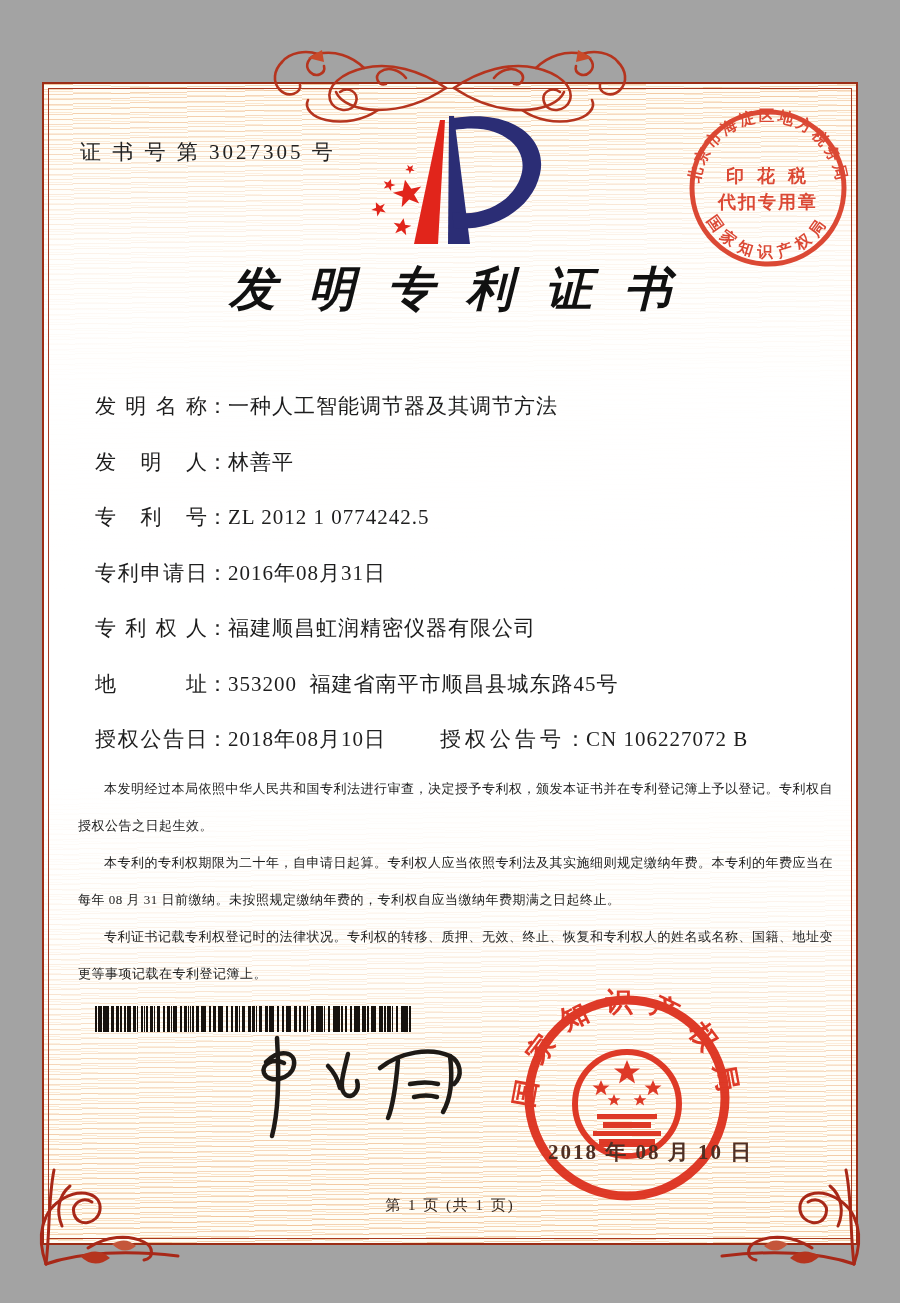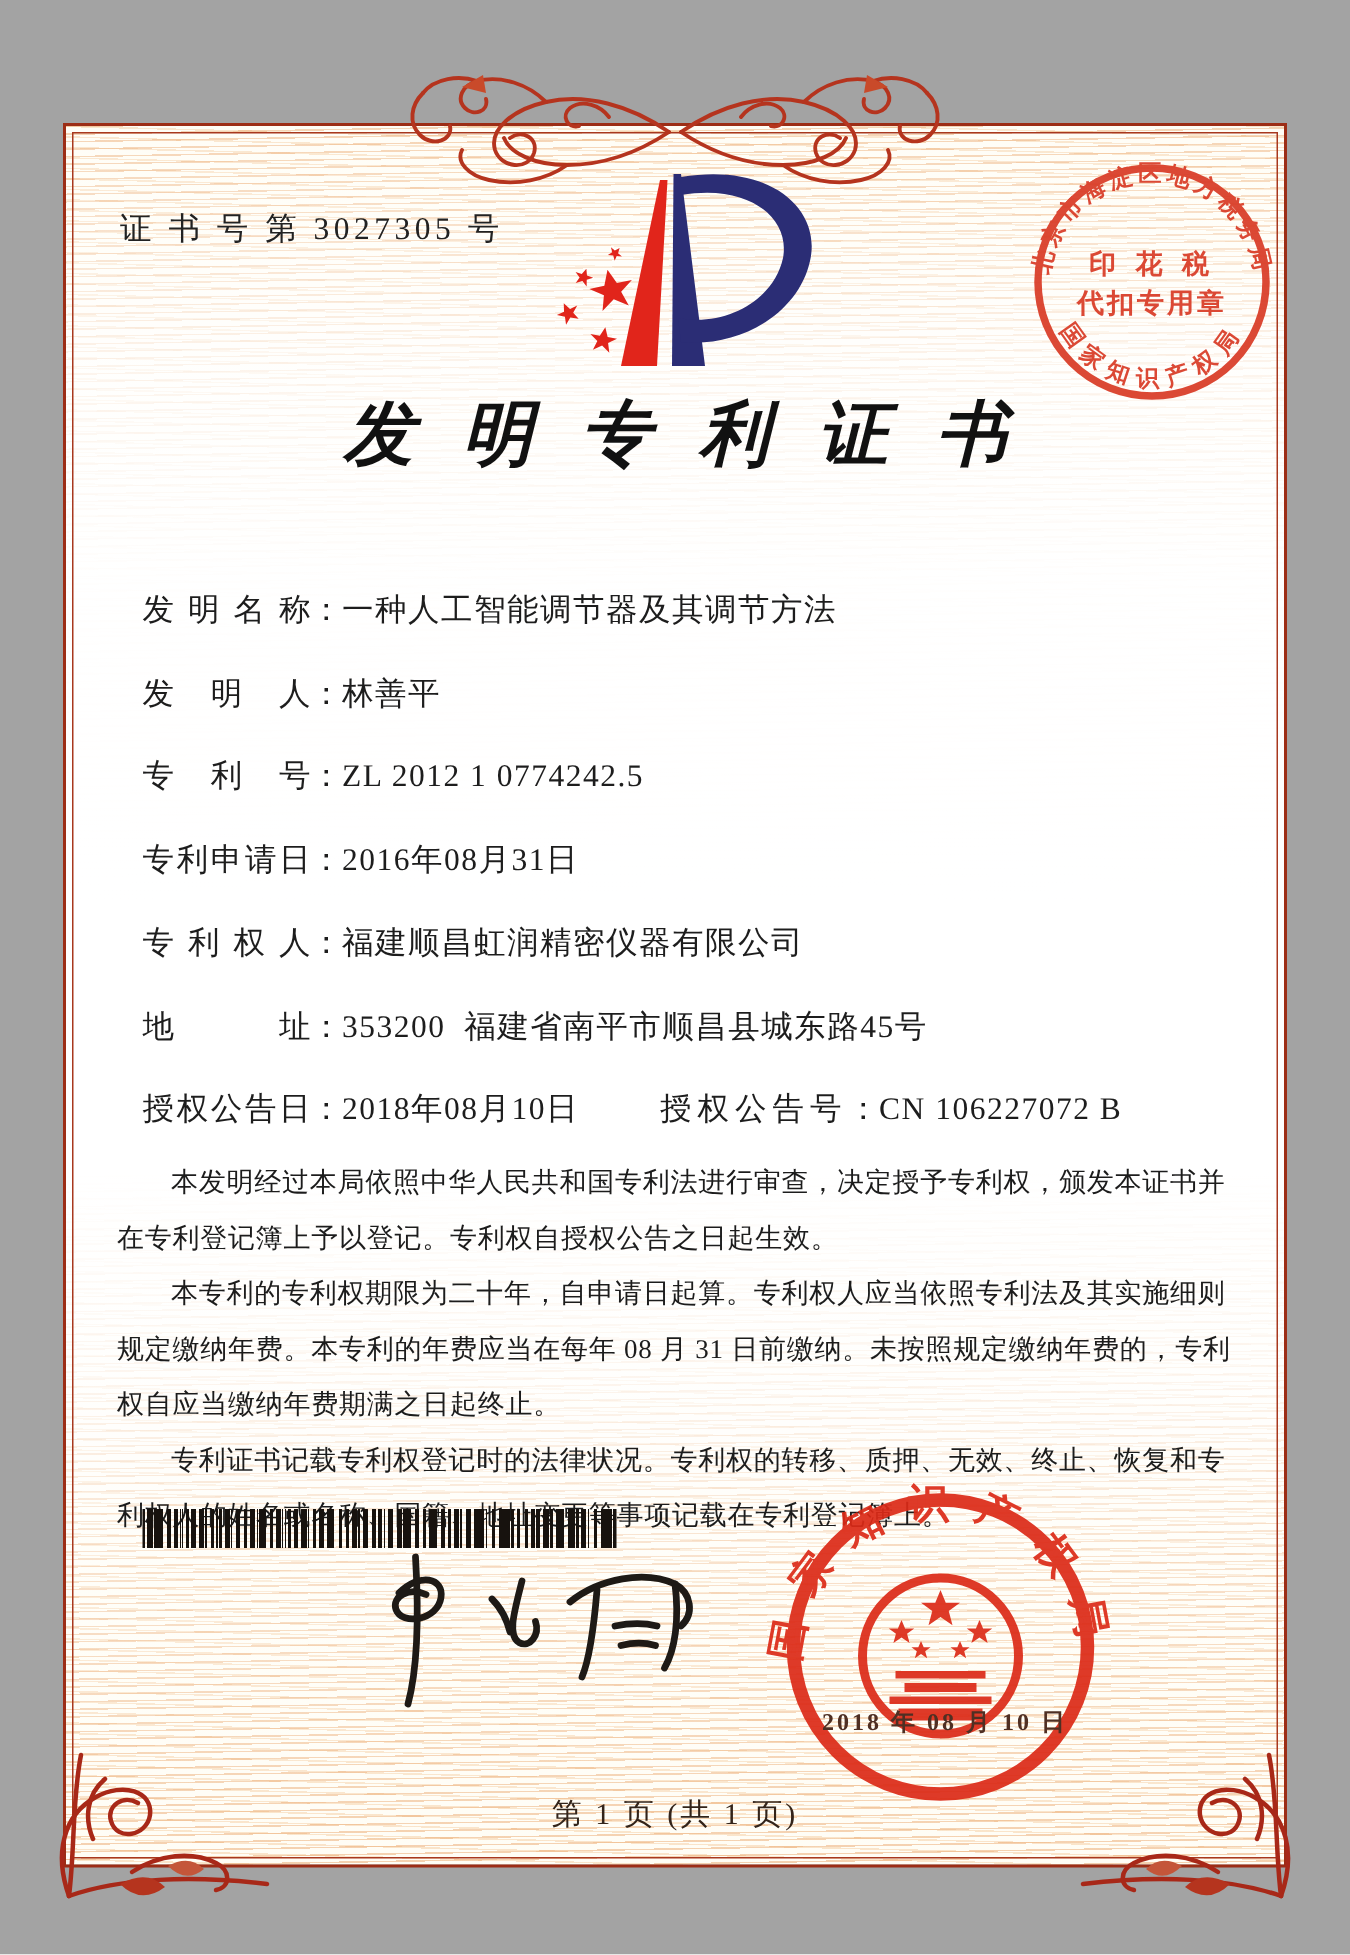--- a/index.html
+++ b/index.html
@@ -55,46 +55,46 @@
   .fields { position:absolute; left:95px; top:390px; width:730px; z-index:4; }
   .frow { margin-bottom:23.5px; font-size:21px; line-height:32px; white-space:pre; }
   .flabel {
     display:inline-block; width:112px; vertical-align:bottom;
     text-align:justify; text-align-last:justify;
   }
   .flabel2 { display:inline-block; margin-left:54px; letter-spacing:4px; }
   .fvalue { letter-spacing:1px; }
   .body-text {
     position:absolute; left:78px; top:770px; width:757px; z-index:4;
-    font-size:18px; line-height:37px; color:#1c1c1c; letter-spacing:0.5px;
+    font-size:13px; line-height:37px; color:#1c1c1c; letter-spacing:0.5px;
   }
   .body-text p { text-indent:2em; }
   .barcode {
     position:absolute; left:95px; top:1006px; width:316px; height:26px; z-index:4;
     background-image:
       repeating-linear-gradient(90deg, #17120e 0 2px, rgba(0,0,0,0) 2px 4px, #17120e 4px 7px, rgba(0,0,0,0) 7px 8px, #17120e 8px 9px, rgba(0,0,0,0) 9px 12px, #17120e 12px 14px, rgba(0,0,0,0) 14px 17px),
       repeating-linear-gradient(90deg, rgba(0,0,0,0) 0 3px, #17120e 3px 4px, rgba(0,0,0,0) 4px 9px, #17120e 9px 12px, rgba(0,0,0,0) 12px 16px, #17120e 16px 18px, rgba(0,0,0,0) 18px 23px);
   }
   .signer {
     position:absolute; left:95px; top:1068px; z-index:4;
     font-family:"Liberation Sans","DejaVu Sans",sans-serif;
     font-size:23px; font-weight:500; letter-spacing:7px; color:#15110d;
   }
   .signer div { margin-bottom:14px; }
   .signature { position:absolute; left:228px; top:1030px; z-index:4; }
   .seal { position:absolute; z-index:5; opacity:0.92; }
   .seal-tax { left:668px; top:88px; }
   .seal-cnipa { left:505px; top:976px; }
   .seal-date {
     position:absolute; left:548px; top:1138px; z-index:6;
-    font-size:16px; letter-spacing:2px; color:#4f2f23; font-weight:600;
+    font-size:21px; letter-spacing:2px; color:#4f2f23; font-weight:600;
   }
   .footer {
     position:absolute; left:0; top:1196px; width:100%; z-index:4;
-    text-align:center; font-size:20px; letter-spacing:2px; color:#33241a;
+    text-align:center; font-size:15px; letter-spacing:2px; color:#33241a;
   }
   svg text { font-family:"Liberation Sans","DejaVu Sans",sans-serif; }
 </style>
 </head>
 <body>
 
 <div class="sheet">
 
   <div class="guilloche"></div>
   <div class="guilloche-fade"></div>

